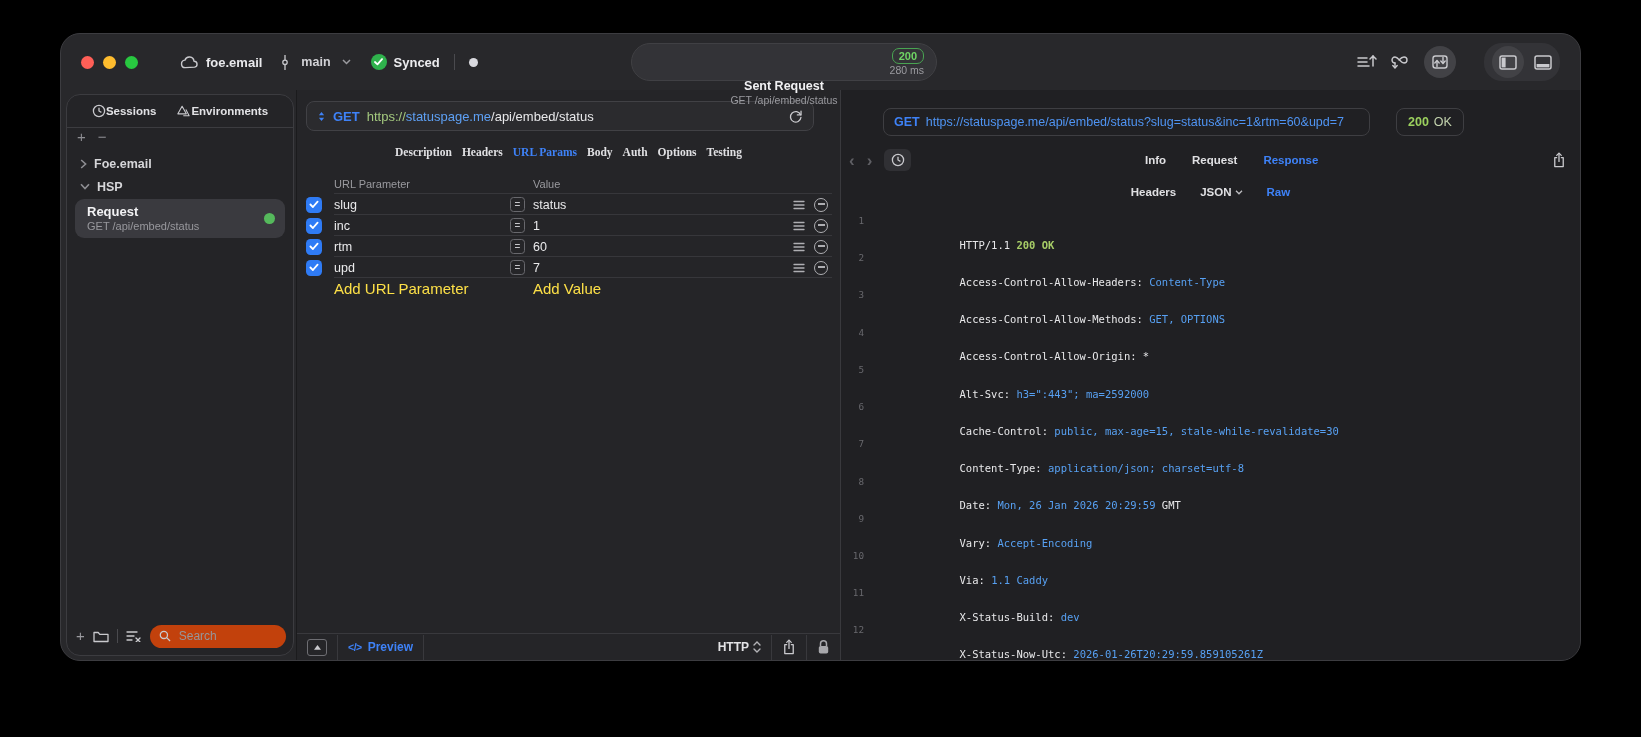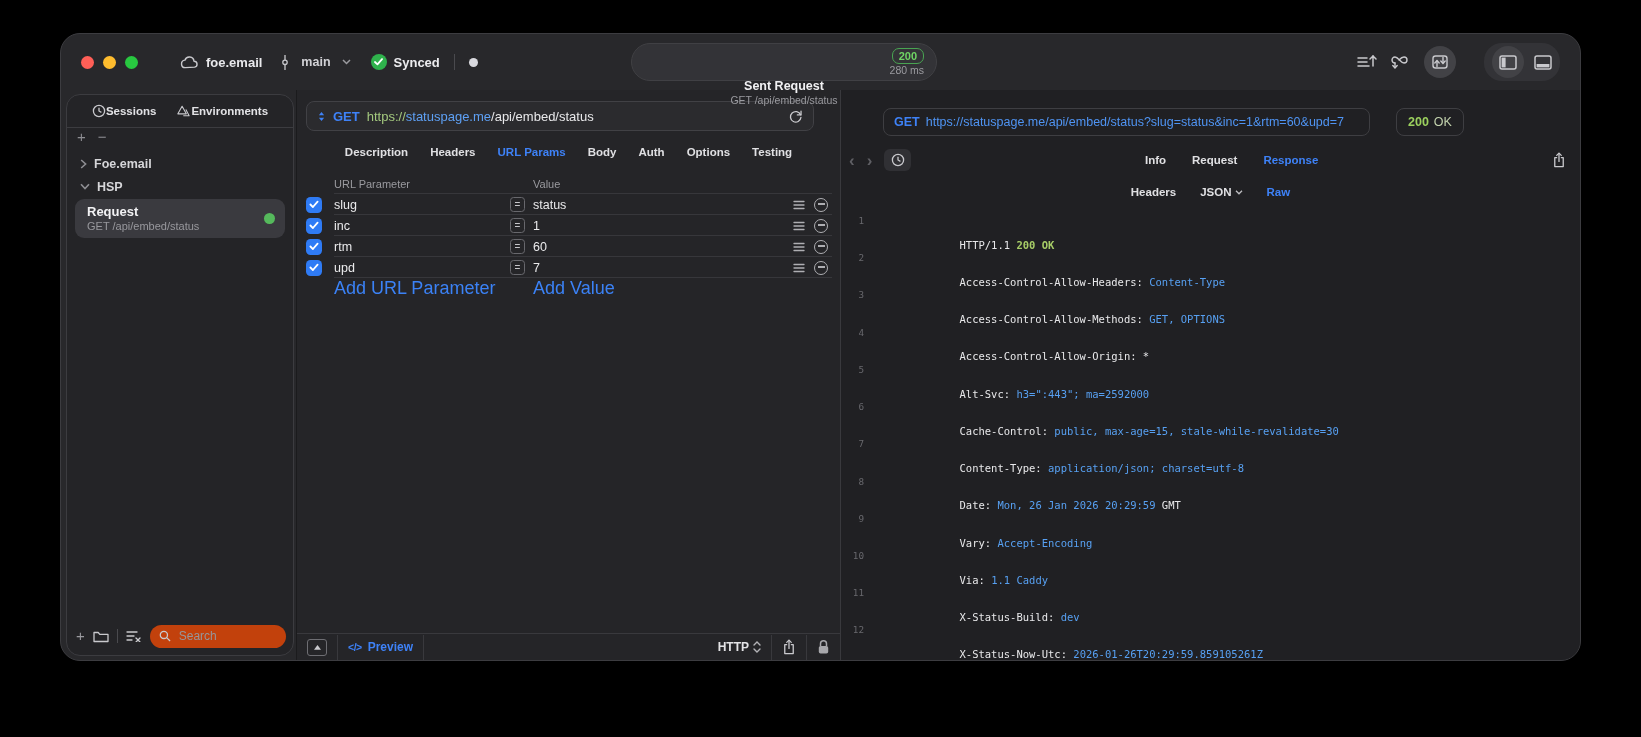--- a/index.html
+++ b/index.html
@@ -61,39 +61,39 @@
   .search-pill input::placeholder{color:#96969b;}
 
   
   .url-bar{margin:11px 26px 0 9px;height:30px;flex:0 0 30px;background:#2b2b2e;border:1px solid #414145;border-radius:8px;
            display:flex;align-items:center;padding:0 10px;box-sizing:border-box;gap:7px;}
   .sort-glyph{color:#3e82f8;display:inline-flex;}
   .method{color:#3e82f8;font-weight:700;font-size:13px;}
   .url-text{font-size:13px;white-space:nowrap;overflow:hidden;}
   .u-scheme{color:#a4c97e;}.u-host{color:#5ea0f4;}.u-path{color:#e8e8ea;}
   .flex1{flex:1;}
-  .mid-tabs{height:42px;flex:0 0 42px;display:flex;align-items:center;justify-content:center;gap:22px;}
+  .mid-tabs{height:42px;flex:0 0 42px;display:flex;align-items:center;justify-content:center;gap:10px;font-family:Liberation Serif, serif;}
   .tab{font-size:11.5px;font-weight:700;color:#e0e0e3;cursor:default;}
   .tab.active{color:#3e82f8;}
   .ptable{margin:0 8px 0 9px;}
   .prow{display:grid;grid-template-columns:28px 176px 1fr 58px;align-items:center;height:21px;position:relative;}
   .prow::after{content:"";position:absolute;left:28px;right:0;bottom:0;height:1px;background:#37373b;}
   .prow.head::after{left:28px;}
   .prow.add::after{display:none;}
   .pt-h{color:#9a9a9f;font-size:11px;}
   .cb{width:16px;height:16px;border-radius:4.5px;background:#2f7bf5;display:flex;align-items:center;justify-content:center;}
   .pname,.pval{font-size:12.5px;color:#eaeaec;}
   .valcell{display:flex;align-items:center;gap:8px;}
   .eqbox{width:15px;height:15px;border:1px solid #68686d;border-radius:3.5px;color:#c6c6ca;font-size:10px;display:flex;
          align-items:center;justify-content:center;box-sizing:border-box;}
   .eqbox::before{content:"=";}
   .rowicons{display:flex;align-items:center;justify-content:flex-end;gap:9px;padding-right:4px;}
   .minus-circ{width:14px;height:14px;border:1.4px solid #aeaeb2;border-radius:50%;box-sizing:border-box;position:relative;}
   .minus-circ::after{content:"";position:absolute;left:2.5px;right:2.5px;top:4.8px;height:1.5px;background:#aeaeb2;}
-  .addtxt{color:#3b82f6;font-size:18px;}
+  .addtxt{color:#fde047;font-size:15px;}
   .mid-footer{margin-top:auto;flex:0 0 26px;border-top:1px solid #39393d;display:flex;align-items:center;padding:0 10px;gap:10px;}
   .collapse-btn{width:18px;height:15px;border:1px solid #6e6e73;border-radius:3px;display:flex;align-items:center;justify-content:center;color:#c9c9cd;}
   .vline{width:1px;height:25px;background:#39393d;}
   .preview{display:flex;align-items:center;gap:6px;color:#3e82f8;font-size:12px;font-weight:700;}
   .code-glyph{font-size:10.5px;font-weight:700;letter-spacing:-0.5px;}
   .proto{display:flex;align-items:center;gap:4px;color:#e3e3e6;font-size:12px;font-weight:600;}
 
   
   .resp-top{flex:0 0 40px;display:flex;align-items:center;padding:12px 0 0 42px;gap:26px;}
   .resp-url-box{width:487px;height:28px;border:1px solid #3e3e42;border-radius:8px;display:flex;align-items:center;

